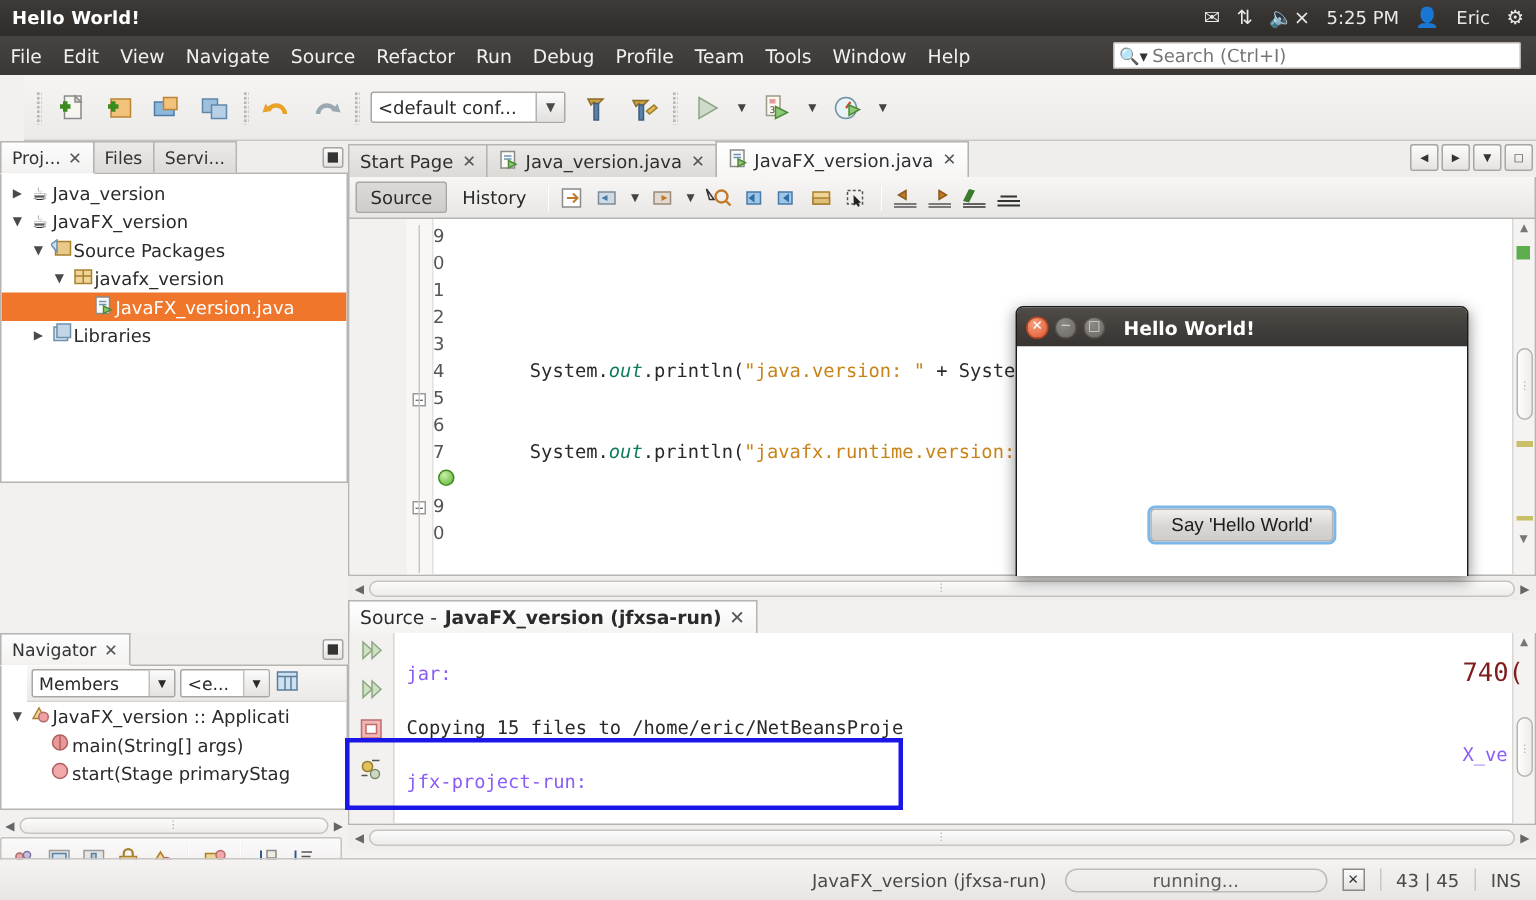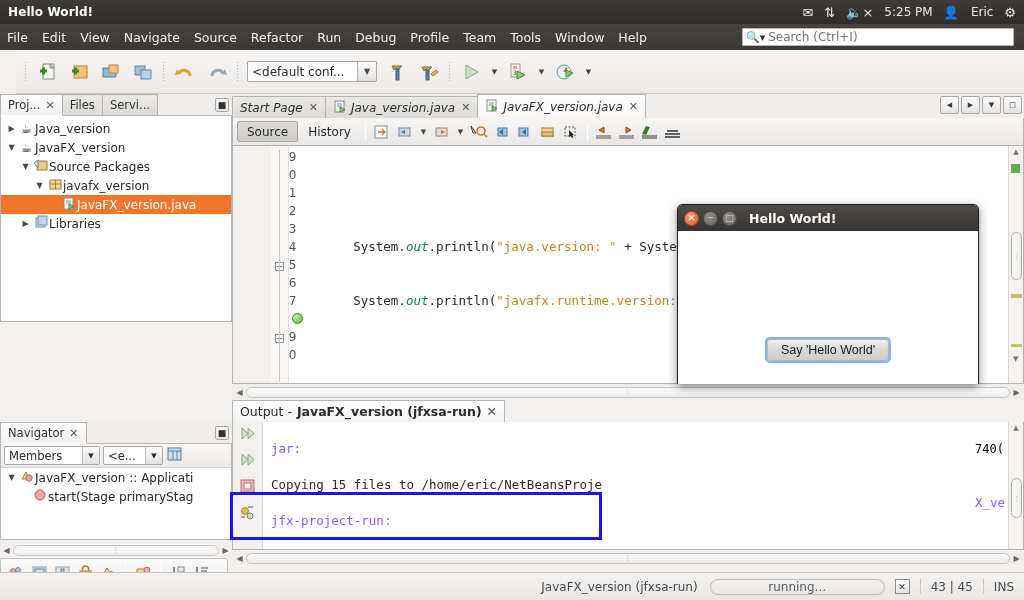--- a/index.html
+++ b/index.html
@@ -128,20 +128,21 @@
   #navigator-wrap { position:absolute; left:0; top:328px; width:232px; height:118px;}
   #nav-tabs { height:22px; }
   #nav-body {
     position:absolute; left:0; top:22px; width:232px; height:96px;
     background:#fff; border:1px solid #b6b3b0; border-top:none; overflow:hidden;
   }
   #nav-filterbar {
     height:24px; display:flex; align-items:center; gap:3px; padding:2px 3px;
     background:linear-gradient(to bottom,#f7f6f5,#eceae8);
     border-bottom:1px solid #d4d1ce;
+    margin-left:17px;
   }
   .nav-combo {
     height:19px; background:#fff; border:1px solid #a9a6a3; display:flex;
     align-items:center; font-size:11.5px; border-radius:2px;
   }
   .nav-combo .lbl { padding:0 4px; white-space:nowrap; overflow:hidden;}
   .nav-combo .arw { width:17px; height:17px; border-left:1px solid #c2bfbc;
     background:linear-gradient(to bottom,#fbfbfb,#e4e2e0);
     display:flex; align-items:center; justify-content:center; font-size:7px;}
 
@@ -168,21 +169,21 @@
   #right-col { position:absolute; left:232px; top:0; width:792px; height:478px;}
 
   #editor-tabs {
     height:24px; display:flex; align-items:flex-end; position:relative;
     background:#f0eeec;
   }
   .ed-tab {
     height:22px; padding:0 7px; display:flex; align-items:center; gap:4px;
     font-size:12px; background:linear-gradient(to bottom,#eceae8,#dcdad7);
     border:1px solid #b6b3b0; border-bottom:none; margin-right:-1px;
-    color:#2e2e2e; white-space:nowrap;font-style:italic;
+    color:#2e2e2e; white-space:nowrap;
   }
   .ed-tab.active { background:linear-gradient(to bottom,#ffffff,#f6f5f4);
      height:24px; }
   .ed-tab .x { font-size:11px; color:#555; font-weight:bold; margin-left:2px;}
   #ed-tab-nav { position:absolute; right:2px; top:2px; display:flex; gap:2px;}
   .nav-sq {
     width:19px; height:18px; border:1px solid #a8a5a2; border-radius:2px;
     background:linear-gradient(to bottom,#fcfcfc,#e5e3e1);
     display:flex; align-items:center; justify-content:center; font-size:7px;
     color:#333;
@@ -558,20 +559,30 @@
                 <path d="M2 10l4-7 4 7z" fill="#f0d597" stroke="#a8802f"></path>
                 <circle cx="9" cy="9" r="3.2" fill="#f0a0a0" stroke="#b56a6a"></circle>
               </svg>
           </span>
           <span class="lbl">JavaFX_version :: Applicati</span>
         </div>
         <div class="tree-row" style="padding-left:17px">
           <span class="tw"></span>
           <span class="ico">
             <svg width="14" height="14" viewBox="0 0 14 14">
+                <circle cx="7" cy="7" r="5" fill="#e89898" stroke="#b06060"></circle>
+                <path d="M7 2v10" stroke="#b06060"></path>
+              </svg>
+          </span>
+          <span class="lbl">main(String[] args)</span>
+        </div>
+        <div class="tree-row" style="padding-left:17px">
+          <span class="tw"></span>
+          <span class="ico">
+            <svg width="14" height="14" viewBox="0 0 14 14">
                 <circle cx="7" cy="7" r="5" fill="#f0a8a8" stroke="#b06060"></circle>
               </svg>
           </span>
           <span class="lbl">start(Stage primaryStag</span>
         </div>
       </div>
     </div>
 
     <div id="sidebar-hscroll">
       <span class="sb-arrow">◀</span>
@@ -807,21 +818,21 @@
 
     <div id="code-hscroll">
       <span class="sb-arrow">◀</span>
       <span class="sb-track" style="flex:1">⋮</span>
       <span class="sb-arrow">▶</span>
     </div>
 
     <div id="output-win">
       <div id="out-tabrow">
         <div id="out-tab">
-          <span>Output - </span>
+          <span>Source - </span>
           <b>JavaFX_version (jfxsa-run)</b>
           <span class="x" style="font-weight:bold;color:#555">✕</span>
         </div>
       </div>
       <div id="out-body">
         <div id="out-iconcol">
           <span>
             <svg width="18" height="15" viewBox="0 0 18 15">
                 <path d="M3 2l6 5.5L3 13z" fill="#cfe0c4" stroke="#8aa87e"></path>
                 <path d="M9 2l6 5.5L9 13z" fill="#cfe0c4" stroke="#8aa87e"></path>
@@ -849,21 +860,21 @@
         </div>
         <div id="out-text">
 <div class="o-gray">jar:</div>
 <div>Copying 15 files to /home/eric/NetBeansProje</div>
 <div class="o-gray">jfx-project-run:</div>
 <div class="o-err">Executing /home/eric/NetBeansProjects/JavaFX</div>
 
 
 
         </div>
-        <div class="mono" style="position:absolute;left:742px;top:18px;font-size:12px;line-height:18px;color:#000000;z-index:1">740(</div>
+        <div class="mono" style="position:absolute;left:742px;top:18px;font-size:17px;line-height:18px;color:#7f1d1d;z-index:1">740(</div>
         <div class="mono o-err" style="position:absolute;left:742px;top:72px;font-size:12.5px;line-height:18px;z-index:1">X_ve</div>
         <div id="out-vscroll">
           <div style="text-align:center;font-size:7px;color:#777;margin-top:2px">▲</div>
           <div style="position:absolute;left:2px;top:56px;width:11px;height:40px;border:1px solid #b5b2af;border-radius:6px;background:linear-gradient(to right,#fdfdfd,#eeecea);text-align:center;font-size:7px;color:#aaa;line-height:40px">⋮</div>
         </div>
       </div>
       <div id="out-hscroll">
         <span class="sb-arrow">◀</span>
         <span class="sb-track" style="flex:1">⋮</span>
         <span class="sb-arrow">▶</span>

